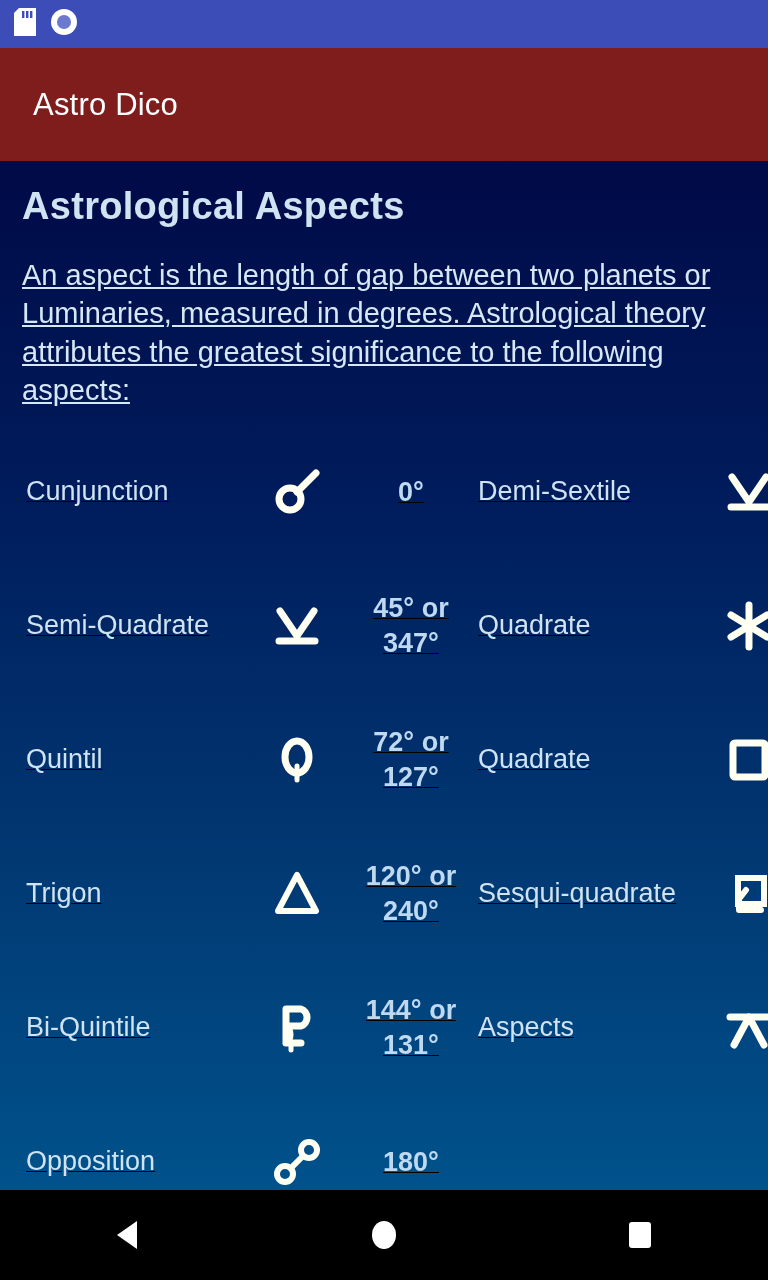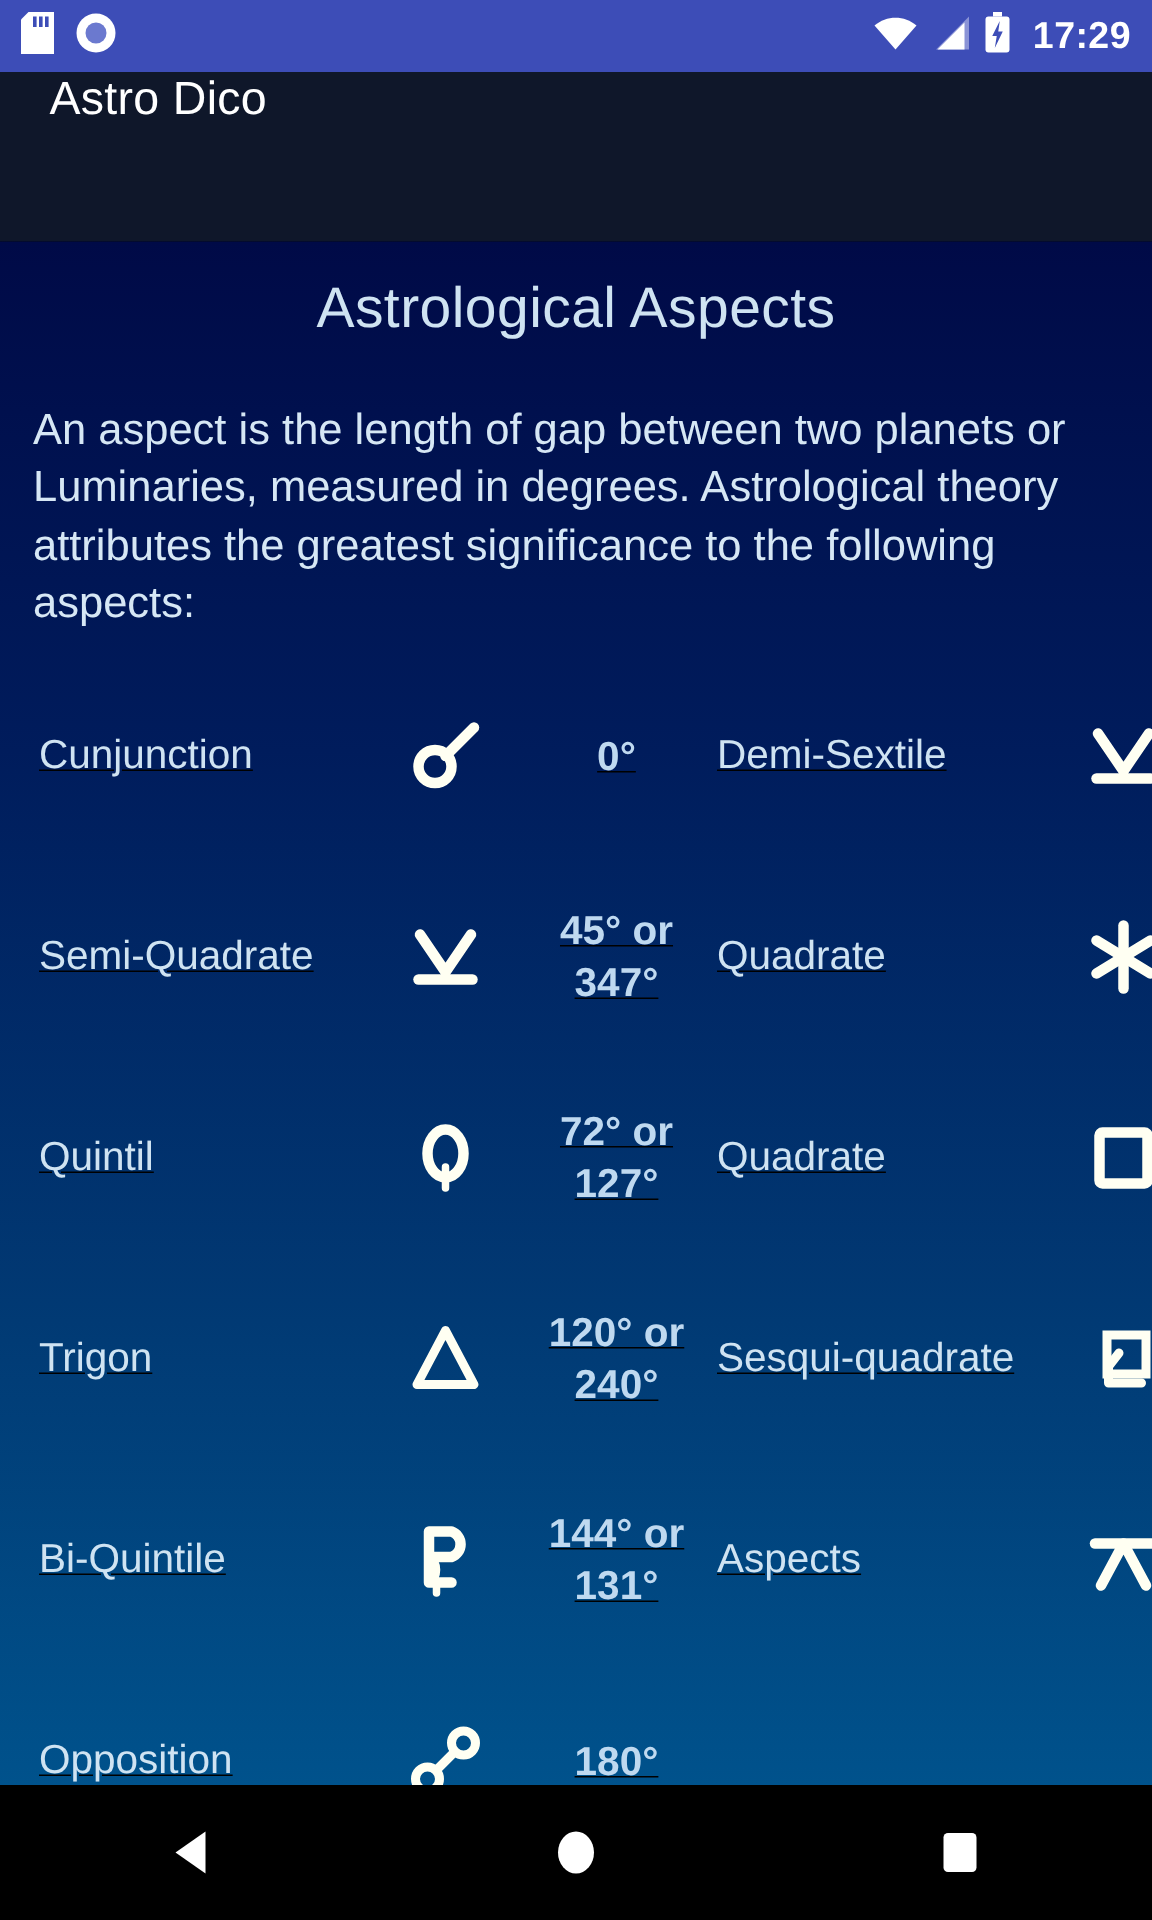--- a/index.html
+++ b/index.html
@@ -27,53 +27,53 @@
   .sb-right { margin-left:auto; display:flex; align-items:center; gap:9px; }
   .sb-time {
     font-size:25px; font-weight:600; letter-spacing:.3px;
     margin-left:6px; line-height:1;
   }
   .ico { display:block; }
 
   
   .appbar {
     height:113px; flex:0 0 113px;
-    background:#0f172a;
-    display:flex; 
+    background:#7f1d1d;
+    display:flex; align-items:center;
     padding:0 33px;
   }
   .appbar-title {
     color:#fff; font-size:31px; font-weight:400;
     letter-spacing:.2px;
   }
 
   
   .content {
     flex:1 1 auto;
     background:linear-gradient(180deg,#000A47 0%, #001C5C 33%, #013A74 70%, #00528C 100%);
     padding:0 22px;
     overflow:hidden;
     position:relative;
   }
   .page-title {
-    text-align:center;
     color:#CFE3F2;
     font-size:38px;
-    font-weight:400;
+    font-weight:700;
     letter-spacing:.3px;
     margin-top:24px;
-    margin-bottom:40px;
+    margin-bottom:28px;
   }
   .intro {
     color:#D6E7F5;
     font-size:29px;
     line-height:1.32;
     font-weight:400;
     margin-bottom:16px;
     padding-right:8px;
+    text-decoration:underline;
   }
 
   
   .aspect-table {
     width:786px;              
     border-collapse:collapse;
     table-layout:fixed;
     margin-left:-8px;
   }
   .aspect-table td {
@@ -126,41 +126,20 @@
             <rect x="16" y="3" width="2.4" height="7" fill="#3D4DB7"></rect>
           </svg>
       </span>
       <span class="ico">
         <svg width="28" height="28" viewBox="0 0 28 28">
             <circle cx="14" cy="14" r="13" fill="#fff"></circle>
             <circle cx="14" cy="14" r="7" fill="#6B79CF"></circle>
           </svg>
       </span>
     </div>
-    <div class="sb-right">
-      <span class="ico">
-        <svg width="30" height="24" viewBox="0 0 30 24">
-            <path d="M1 7 C9 0, 21 0, 29 7 L15 23 Z" fill="#fff"></path>
-          </svg>
-      </span>
-      <span class="ico">
-        <svg width="26" height="24" viewBox="0 0 26 24">
-            <path d="M25 1 L25 23 L3 23 Z" fill="#8A93D6"></path>
-            <path d="M22 5 L22 23 L4 23 Z" fill="#fff"></path>
-          </svg>
-      </span>
-      <span class="ico">
-        <svg width="18" height="28" viewBox="0 0 18 28">
-            <rect x="1" y="3" width="16" height="24" rx="2" fill="#fff"></rect>
-            <rect x="6" y="0" width="6" height="3" fill="#fff"></rect>
-            <path d="M10.5 6 L5.5 16 H8.5 L7.2 24 L12.5 13 H9.5 Z" fill="#3D4DB7"></path>
-          </svg>
-      </span>
-      <span class="sb-time">17:29</span>
-    </div>
   </div>
 
   <div class="appbar">
     <span class="appbar-title">Astro Dico</span>
   </div>
 
   <div class="content">
     <div class="page-title">Astrological Aspects</div>
     <div class="intro">An aspect is the length of gap between two planets or Luminaries, measured in degrees. Astrological theory attributes the greatest significance to the following aspects:</div>
 

